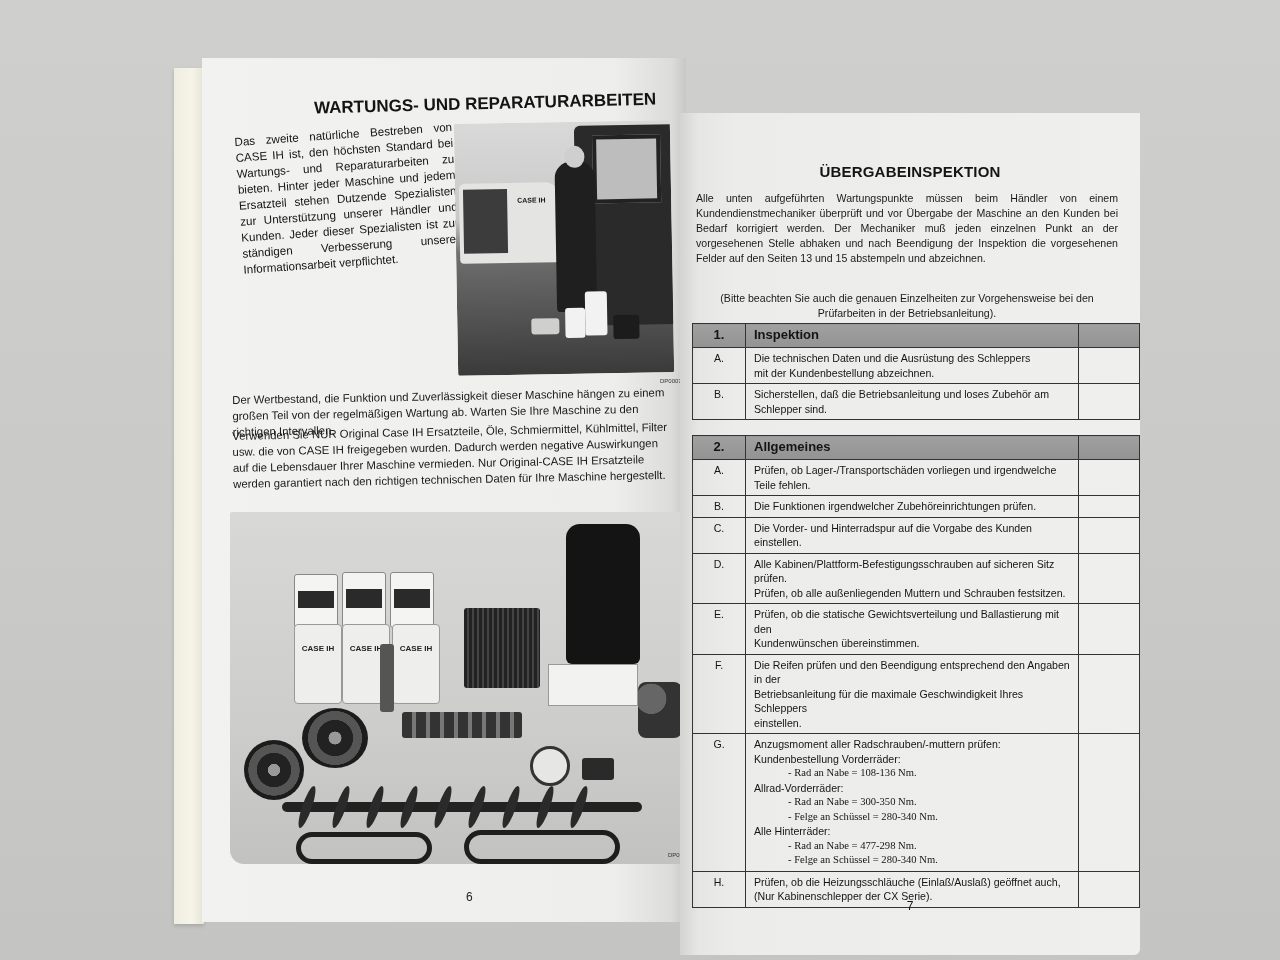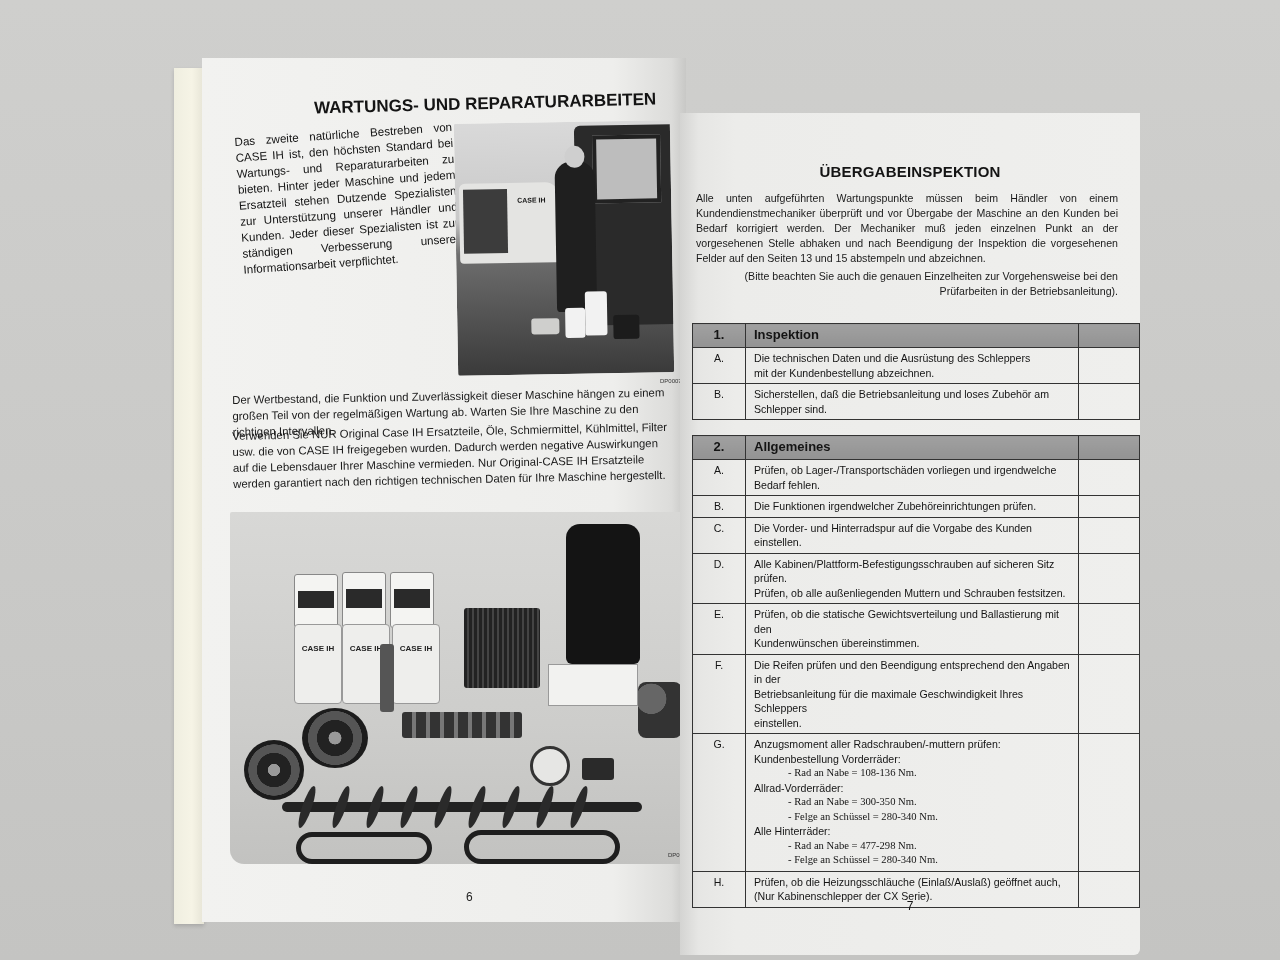--- a/index.html
+++ b/index.html
@@ -86,21 +86,21 @@
   .crank { background: repeating-linear-gradient(90deg,#333 0 10px,#777 10px 14px); border-radius:3px; }
   .page-num { position:absolute; font-size:12px; color:#222; }
 
   .title-right {
     position:absolute; left:0; right:0; top:50px; text-align:center; font-size:15px; font-weight:bold; letter-spacing:0.2px;
   }
   .r-intro {
     position:absolute; left:16px; width:422px; font-size:10.6px; line-height:15px; text-align:justify; color:#1a1a1a;
   }
   .r-intro.p1 { top:78px; }
-  .r-intro.p2 { top:156px; text-align:right; }
+  .r-intro.p2 { top:178px; text-align:center; }
   table.check {
     position:absolute; left:12px; width:448px; border-collapse:collapse; font-size:10.6px; color:#141414;
   }
   table.check td { border:1px solid #333; vertical-align:top; padding:3px 6px 3px 8px; line-height:14.5px; }
   table.check tr.head td {
     background: linear-gradient(180deg,#a0a0a0,#939393); font-weight:bold; font-size:13px; padding:4px 8px; height:15px;
   }
   table.check td.letter { width:36px; text-align:center; padding-left:0; padding-right:0; }
   table.check tr.head td.letter { width:36px; }
   table.check td.box { width:44px; }
@@ -220,21 +220,21 @@
     <tbody>
         <tr class="head">
       <td class="letter">2.</td>
       <td>Allgemeines</td>
       <td class="box"></td>
     </tr>
     <tr>
       <td class="letter">A.</td>
       <td>
             <div>Prüfen, ob Lager-/Transportschäden vorliegen und irgendwelche</div>
-            <div>Bedarf fehlen.</div>
+            <div>Teile fehlen.</div>
           </td>
       <td class="box"></td>
     </tr>
     <tr>
       <td class="letter">B.</td>
       <td>
             <div>Die Funktionen irgendwelcher Zubehöreinrichtungen prüfen.</div>
           </td>
       <td class="box"></td>
     </tr>

